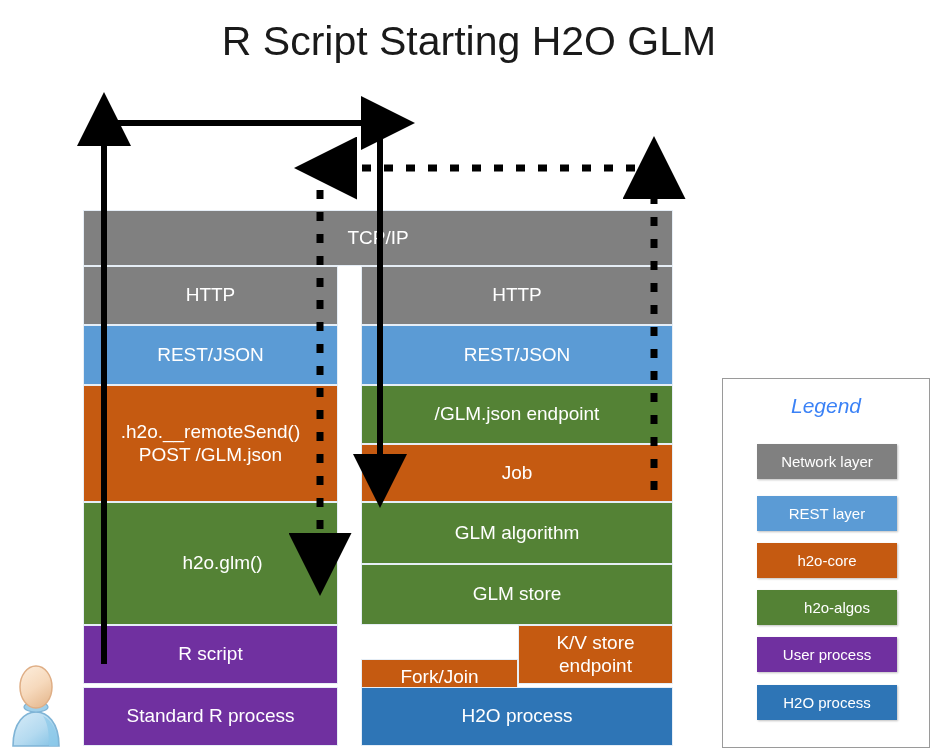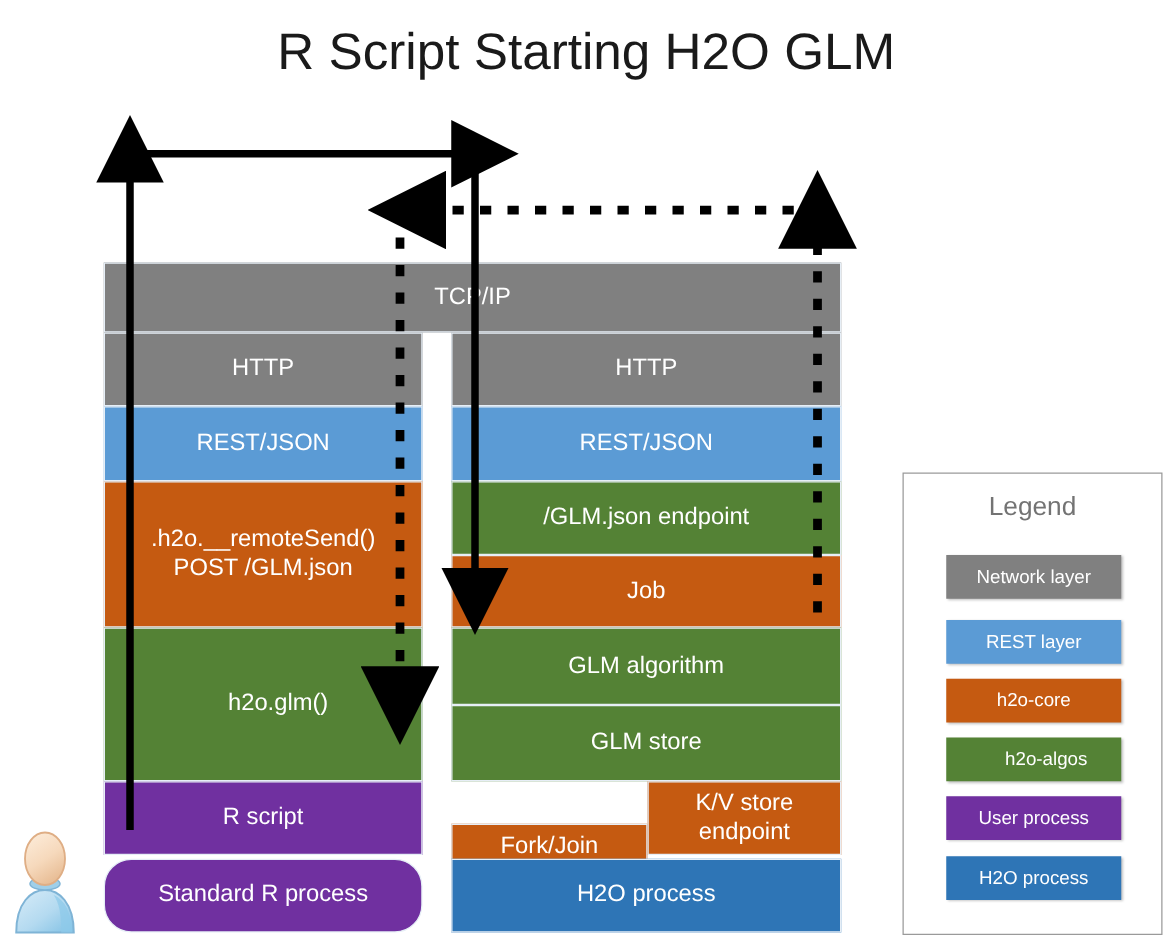--- a/index.html
+++ b/index.html
@@ -45,21 +45,21 @@
 
   
   .legend-box{
     position:absolute;left:722px;top:378px;width:208px;height:370px;
     background:#ffffff;
     border:1px solid #9a9a9a;
     box-sizing:border-box;
   }
   .legend-title{
     position:absolute;left:0;top:15px;width:100%;
-    text-align:center;font-size:21px;color:#737373;
+    text-align:center;font-size:21px;color:#3b82f6;font-style:italic;
   }
   .legend-item{
     position:absolute;left:34px;width:140px;height:35px;
     display:flex;align-items:center;justify-content:center;
     color:#ffffff;font-size:15px;
     box-sizing:border-box;
     box-shadow:1px 1px 2px rgba(0,0,0,.25);
   }
 
   
@@ -76,21 +76,21 @@
   <div class="title">R Script Starting H2O GLM</div>
 
   <div class="layer net" style="left:83px;top:210px;width:590px;height:56px;">TCP/IP</div>
 
   <div class="layer net" style="left:83px;top:266px;width:255px;height:59px;">HTTP</div>
   <div class="layer rest" style="left:83px;top:325px;width:255px;height:60px;">REST/JSON</div>
   <div class="layer core" style="left:83px;top:385px;width:255px;height:117px;">.h2o.__remoteSend()
 POST /GLM.json</div>
   <div class="layer algos" style="left:83px;top:502px;width:255px;height:123px;padding-left:24px;">h2o.glm()</div>
   <div class="layer user" style="left:83px;top:625px;width:255px;height:59px;">R script</div>
-  <div class="layer user" style="left:83px;top:687px;width:255px;height:59px;border-radius:22px;">Standard R process</div>
+  <div class="layer user" style="left:83px;top:687px;width:255px;height:59px;">Standard R process</div>
 
   <div class="layer net" style="left:361px;top:266px;width:312px;height:59px;">HTTP</div>
   <div class="layer rest" style="left:361px;top:325px;width:312px;height:60px;">REST/JSON</div>
   <div class="layer algos" style="left:361px;top:385px;width:312px;height:59px;">/GLM.json endpoint</div>
   <div class="layer core" style="left:361px;top:444px;width:312px;height:58px;">Job</div>
   <div class="layer algos" style="left:361px;top:502px;width:312px;height:62px;">GLM algorithm</div>
   <div class="layer algos" style="left:361px;top:564px;width:312px;height:61px;">GLM store</div>
 
   <div class="layer core" style="left:361px;top:659px;width:157px;height:59px;">Fork/Join
 framework</div>

